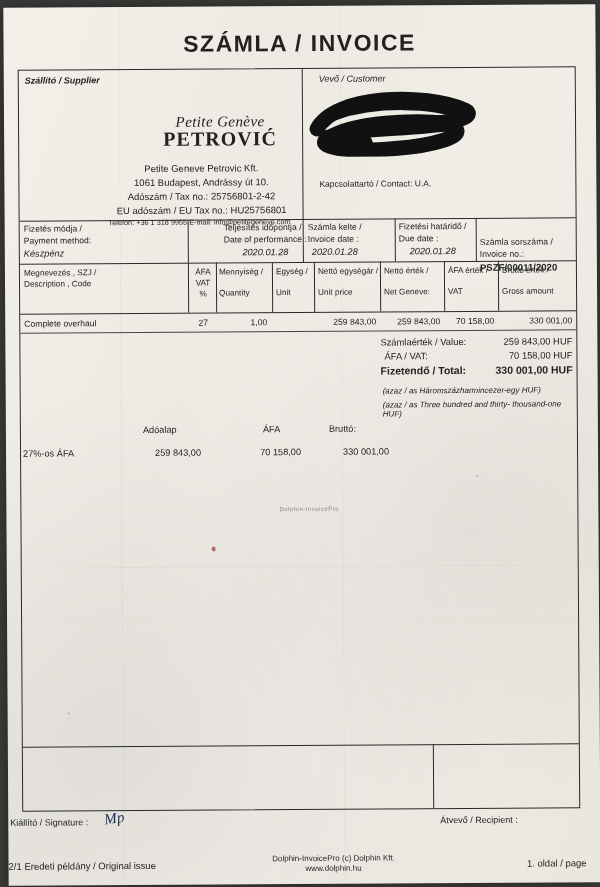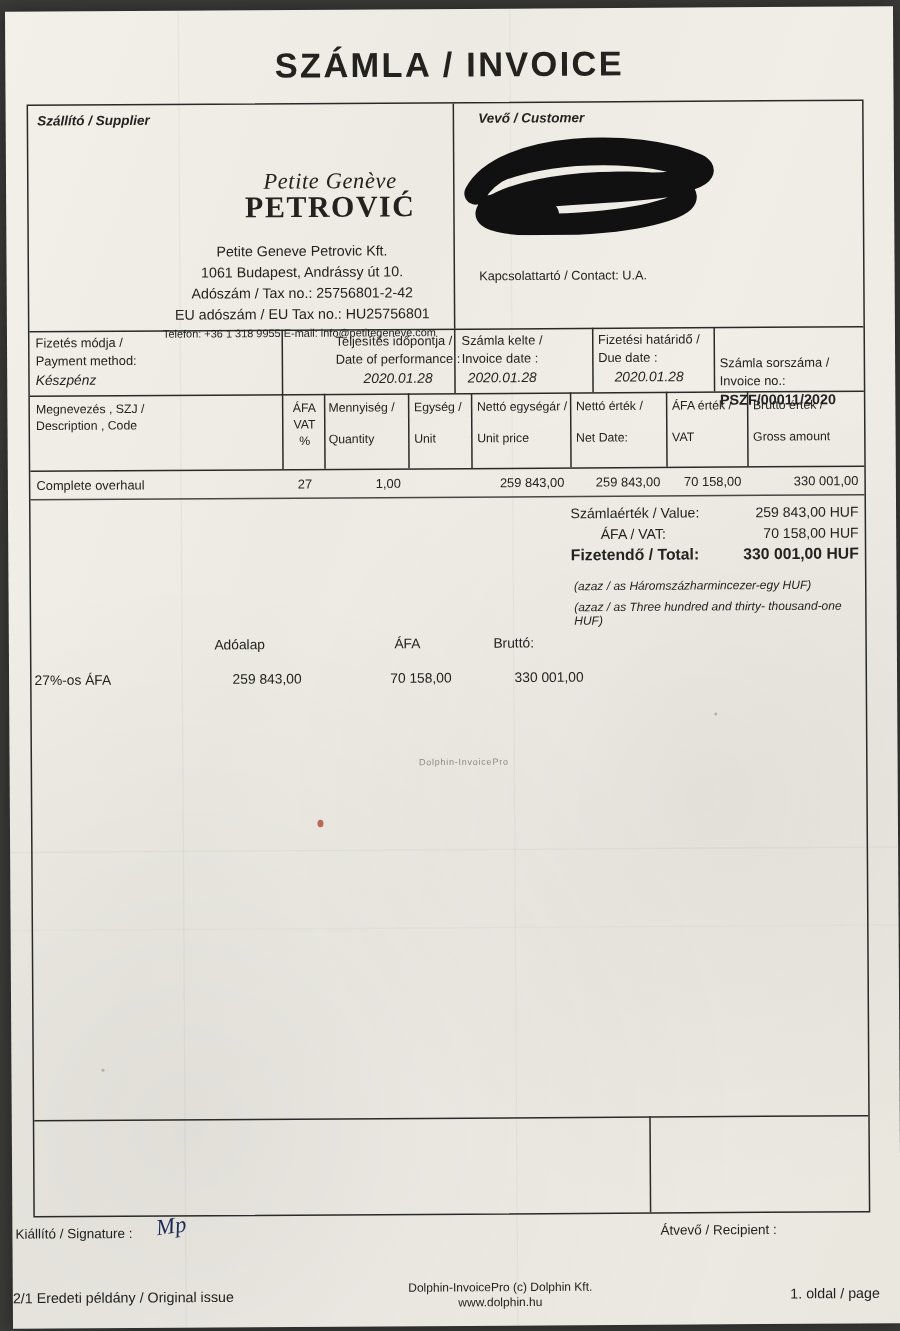--- a/index.html
+++ b/index.html
@@ -39,21 +39,21 @@
     position:absolute;left:14px;top:62px;width:556px;height:740px;
     border:1.6px solid #2a2a28;
   }
   .vline{position:absolute;width:1.4px;background:#2a2a28;}
   .hline{position:absolute;height:1.4px;background:#2a2a28;}
   .b{font-weight:bold;}
 
   
   .cell{position:absolute;}
   #supplier-label{left:6px;top:5px;font-size:9px;font-weight:bold;font-style:italic;}
-  #customer-label{left:300px;top:5px;font-size:9px;font-weight:bold;font-style:italic;}
+  #customer-label{left:300px;top:5px;font-size:9px;font-weight:normal;font-style:italic;}
 
   #logo{
     position:absolute;left:96px;top:44px;width:210px;text-align:center;
   }
   #logo .script{
     font-family:"Liberation Serif", serif;
     font-style:italic;font-size:15px;letter-spacing:0.4px;
   }
   #logo .word{
     font-family:"Liberation Serif", serif;
@@ -214,21 +214,21 @@
     <div class="cell thead" style="left:256px;top:197px;width:38px;">
       <div>Egység /</div>
       <div style="margin-top:10px;">Unit</div>
     </div>
     <div class="cell thead" style="left:298px;top:197px;width:62px;">
       <div>Nettó egységár /</div>
       <div style="margin-top:10px;">Unit price</div>
     </div>
     <div class="cell thead" style="left:364px;top:197px;width:60px;">
       <div>Nettó érték /</div>
-      <div style="margin-top:10px;">Net Date:</div>
+      <div style="margin-top:10px;">Net Geneve:</div>
     </div>
     <div class="cell thead" style="left:428px;top:197px;width:50px;">
       <div>ÁFA érték /</div>
       <div style="margin-top:10px;">VAT</div>
     </div>
     <div class="cell thead" style="left:482px;top:197px;width:72px;">
       <div>Bruttó érték /</div>
       <div style="margin-top:10px;">Gross amount</div>
     </div>
 
@@ -239,21 +239,21 @@
     <div class="cell" style="left:298px;top:248px;width:58px;text-align:right;font-size:8.6px;">259 843,00</div>
     <div class="cell" style="left:362px;top:248px;width:58px;text-align:right;font-size:8.6px;">259 843,00</div>
     <div class="cell" style="left:426px;top:248px;width:48px;text-align:right;font-size:8.6px;">70 158,00</div>
     <div class="cell" style="left:480px;top:248px;width:72px;text-align:right;font-size:8.6px;">330 001,00</div>
 
     <div class="hline" style="left:0;right:0;top:262px;opacity:.85;"></div>
 
     <div class="cell tot" style="left:360px;top:268px;">Számlaérték / Value:</div>
     <div class="cell tot" style="left:430px;top:268px;width:122px;text-align:right;">259 843,00 HUF</div>
 
-    <div class="cell tot" style="left:380px;top:282px;">ÁFA / VAT:</div>
+    <div class="cell tot" style="left:364px;top:282px;">ÁFA / VAT:</div>
     <div class="cell tot" style="left:430px;top:282px;width:122px;text-align:right;">70 158,00 HUF</div>
 
     <div class="cell tot b" style="left:360px;top:296px;text-align:right;">Fizetendő / Total:</div>
     <div class="cell tot b" style="left:420px;top:296px;width:132px;text-align:right;">330 001,00 HUF</div>
 
     <div class="cell paren" style="left:362px;top:318px;width:192px;">(azaz / as Háromszázharmincezer-egy HUF)</div>
     <div class="cell paren" style="left:362px;top:332px;width:196px;">(azaz / as Three hundred and thirty- thousand-one HUF)</div>
 
     <div class="cell vatsum" style="left:122px;top:355px;">Adóalap</div>
     <div class="cell vatsum" style="left:242px;top:355px;">ÁFA</div>

